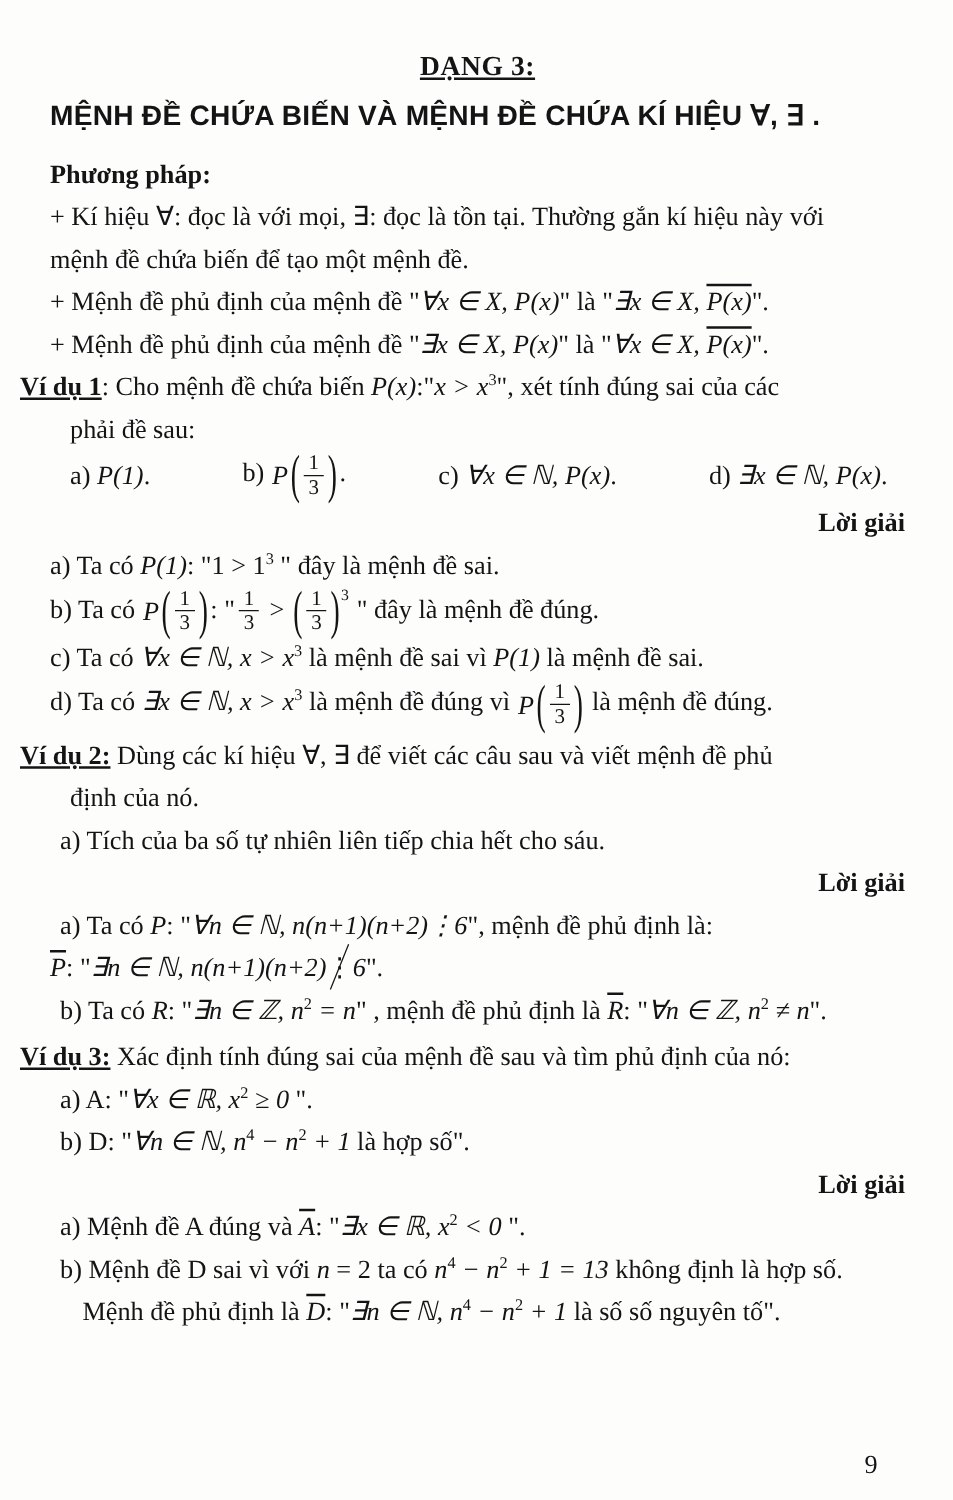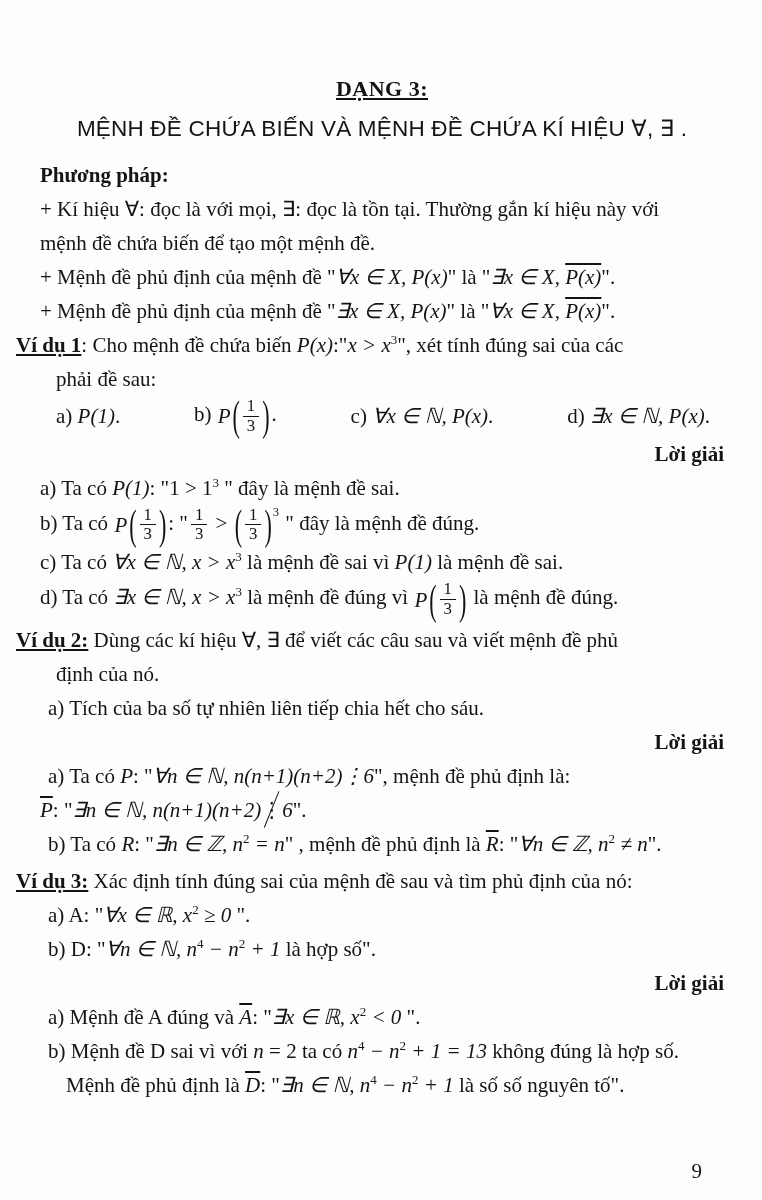--- a/index.html
+++ b/index.html
@@ -6,33 +6,32 @@
   body{background:#ffffff;}
   .page{
     position:relative;
     width:762px;height:1200px;
     background:#fdfdfc;
     overflow:hidden;
     font-family:"Liberation Serif",serif;
     color:#141414;
     font-size:21px;
     box-sizing:border-box;
-    padding:76px 38px 0 40px;
+    padding:40px 38px 0 40px;
   }
   .kicker{
     text-align:center;
     font-weight:bold;
     font-size:22px;
     letter-spacing:0.5px;
   }
   .kicker span{text-decoration:underline;}
   .main-title{
-    text-align:center;
     font-family:"Liberation Sans",sans-serif;
-    font-weight:normal;
+    font-weight:bold;
     font-size:22.5px;
     margin-top:13px;
     letter-spacing:0.2px;
   }
   .doc-lines{margin-top:16px;}
   .line{
     line-height:34px;
     white-space:nowrap;
   }
   .line.bold{font-weight:bold;}
@@ -176,17 +175,17 @@
       <div class="line item"><span>a)  Tích của ba số tự nhiên liên tiếp chia hết cho sáu.</span></div>
       <div class="line center bold"><span class="b">Lời giải</span></div>
       <div class="line item"><span>a)  Ta có </span><span class="m">P</span><span>: "</span><span class="m">∀n ∈ ℕ, n(n+1)(n+2)⋮6</span><span>", mệnh đề phủ định là:</span></div>
       <div class="line"><span class="m over">P</span><span>: "</span><span class="m">∃n ∈ ℕ, n(n+1)(n+2)</span><span class="m notdiv">⋮</span><span class="m">6</span><span>".</span></div>
       <div class="line item"><span>b)  Ta có </span><span class="m">R</span><span>: "</span><span class="m">∃n ∈ ℤ, n</span><sup>2</sup><span class="m"> = n</span><span>" , mệnh đề phủ định là </span><span class="m over">R</span><span>: "</span><span class="m">∀n ∈ ℤ, n</span><sup>2</sup><span class="m"> ≠ n</span><span>".</span></div>
       <div class="line example gap"><span class="bu">Ví dụ 3:</span><span> Xác định tính đúng sai của mệnh đề sau và tìm phủ định của nó:</span></div>
       <div class="line item"><span>a)  A: "</span><span class="m">∀x ∈ ℝ, x</span><sup>2</sup><span class="m"> ≥ 0</span><span> ".</span></div>
       <div class="line item"><span>b)  D: "</span><span class="m">∀n ∈ ℕ, n</span><sup>4</sup><span class="m"> − n</span><sup>2</sup><span class="m"> + 1</span><span> là hợp số".</span></div>
       <div class="line center bold"><span class="b">Lời giải</span></div>
       <div class="line item"><span>a)  Mệnh đề A đúng và </span><span class="m over">A</span><span>: "</span><span class="m">∃x ∈ ℝ, x</span><sup>2</sup><span class="m"> &lt; 0</span><span> ".</span></div>
-      <div class="line item"><span>b)  Mệnh đề D sai vì với </span><span class="m">n</span><span> = 2 ta có </span><span class="m">n</span><sup>4</sup><span class="m"> − n</span><sup>2</sup><span class="m"> + 1 = 13</span><span> không đúng là hợp số.</span></div>
+      <div class="line item"><span>b)  Mệnh đề D sai vì với </span><span class="m">n</span><span> = 2 ta có </span><span class="m">n</span><sup>4</sup><span class="m"> − n</span><sup>2</sup><span class="m"> + 1 = 13</span><span> không định là hợp số.</span></div>
       <div class="line cont2"><span>Mệnh đề phủ định là </span><span class="m over">D</span><span>: "</span><span class="m">∃n ∈ ℕ, n</span><sup>4</sup><span class="m"> − n</span><sup>2</sup><span class="m"> + 1</span><span> là số số nguyên tố".</span></div>
     </div>
   <div class="page-number">9</div>
 </div>
 
 </body></html>

